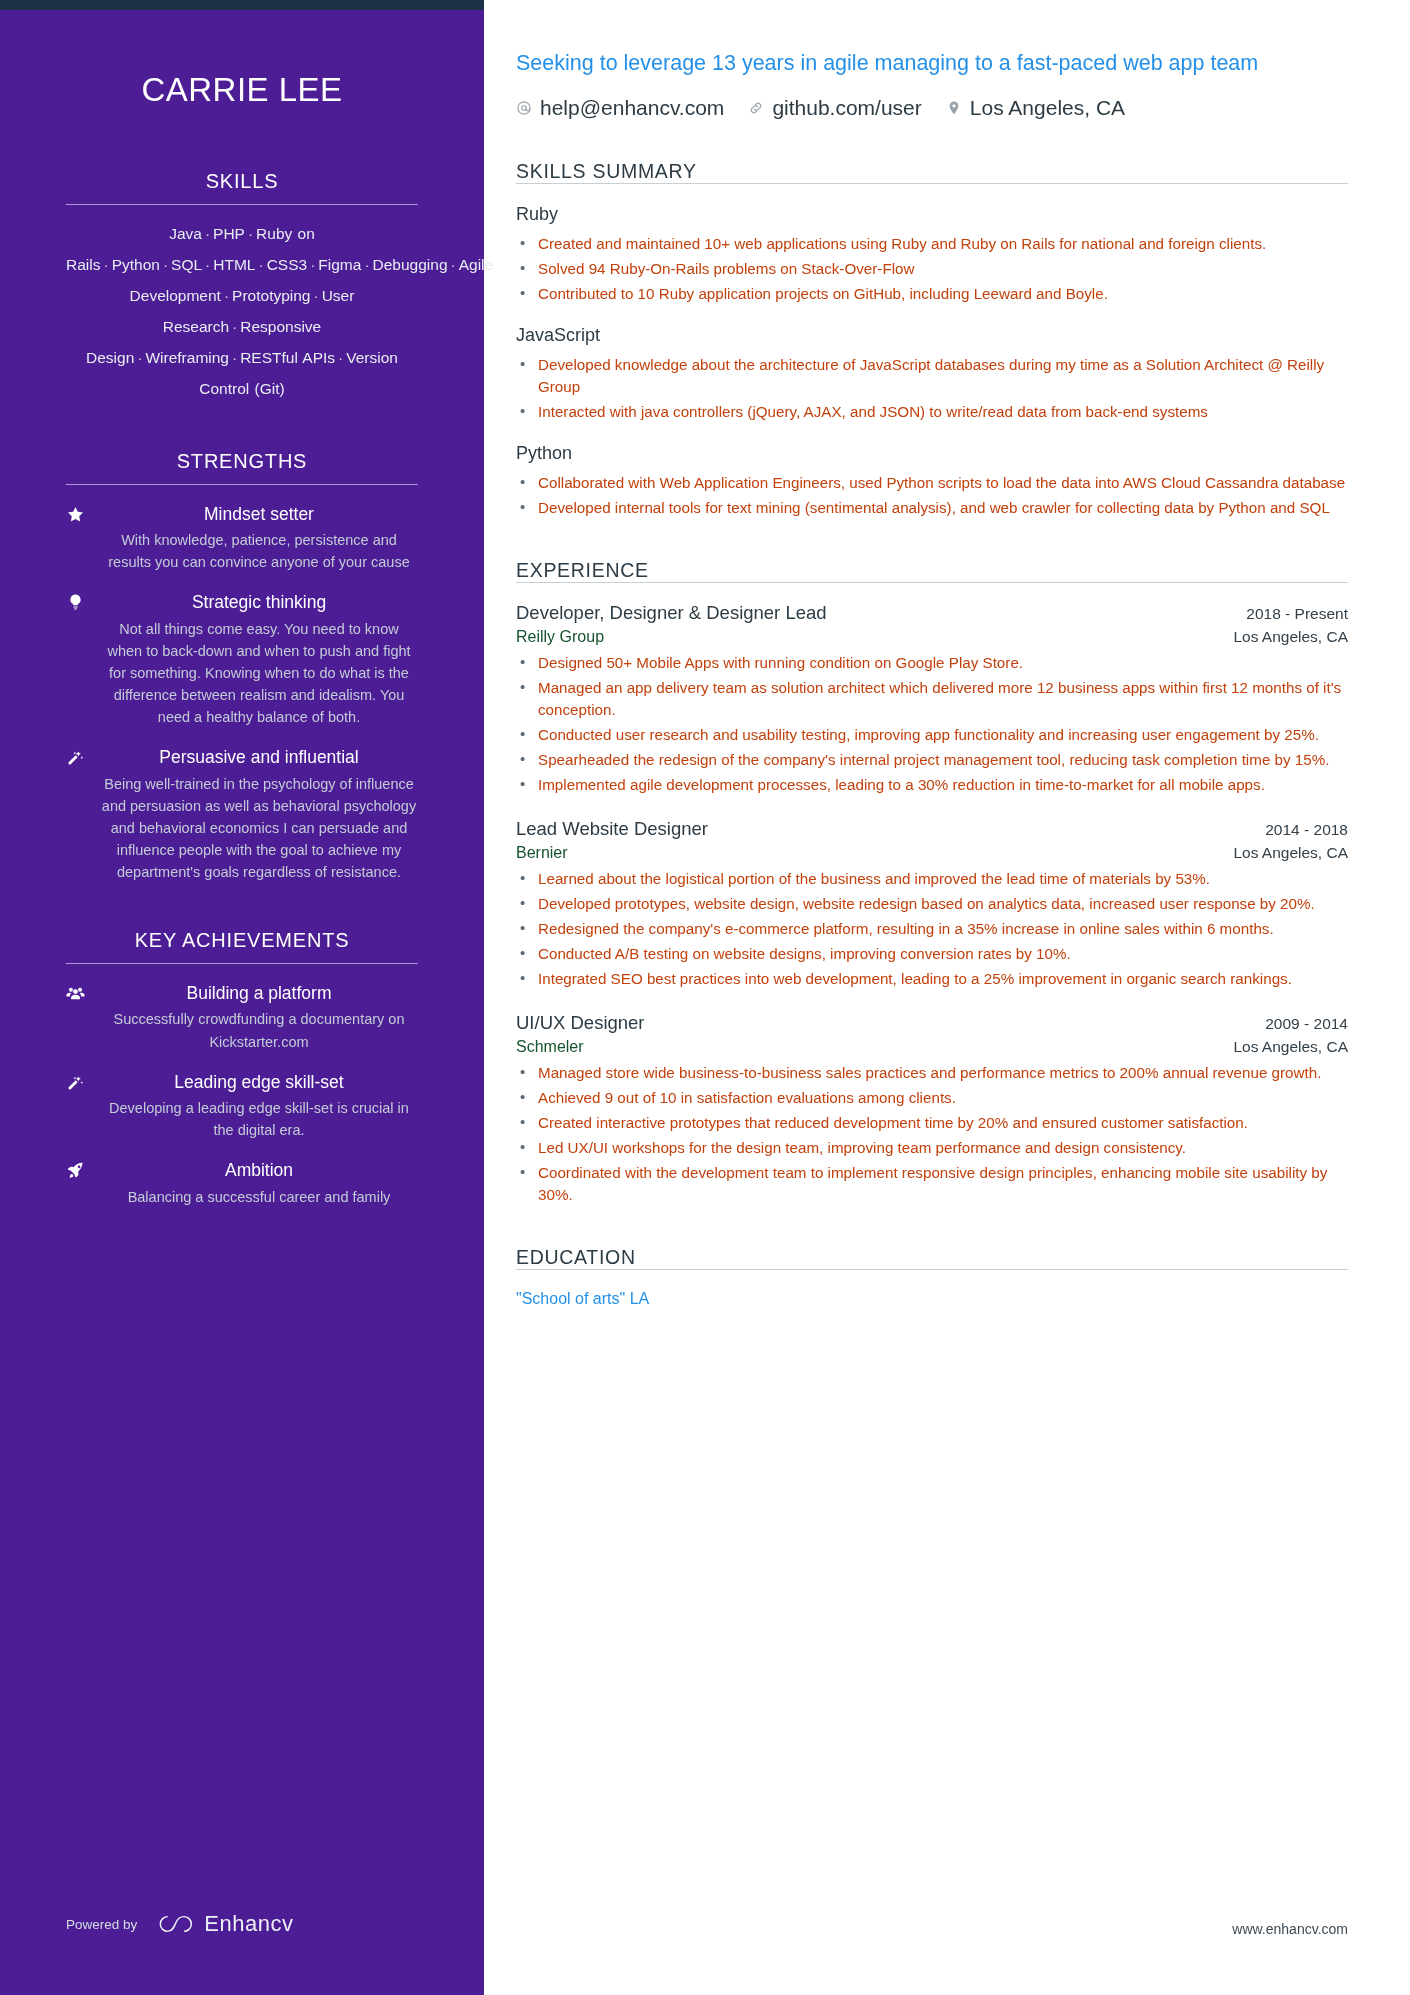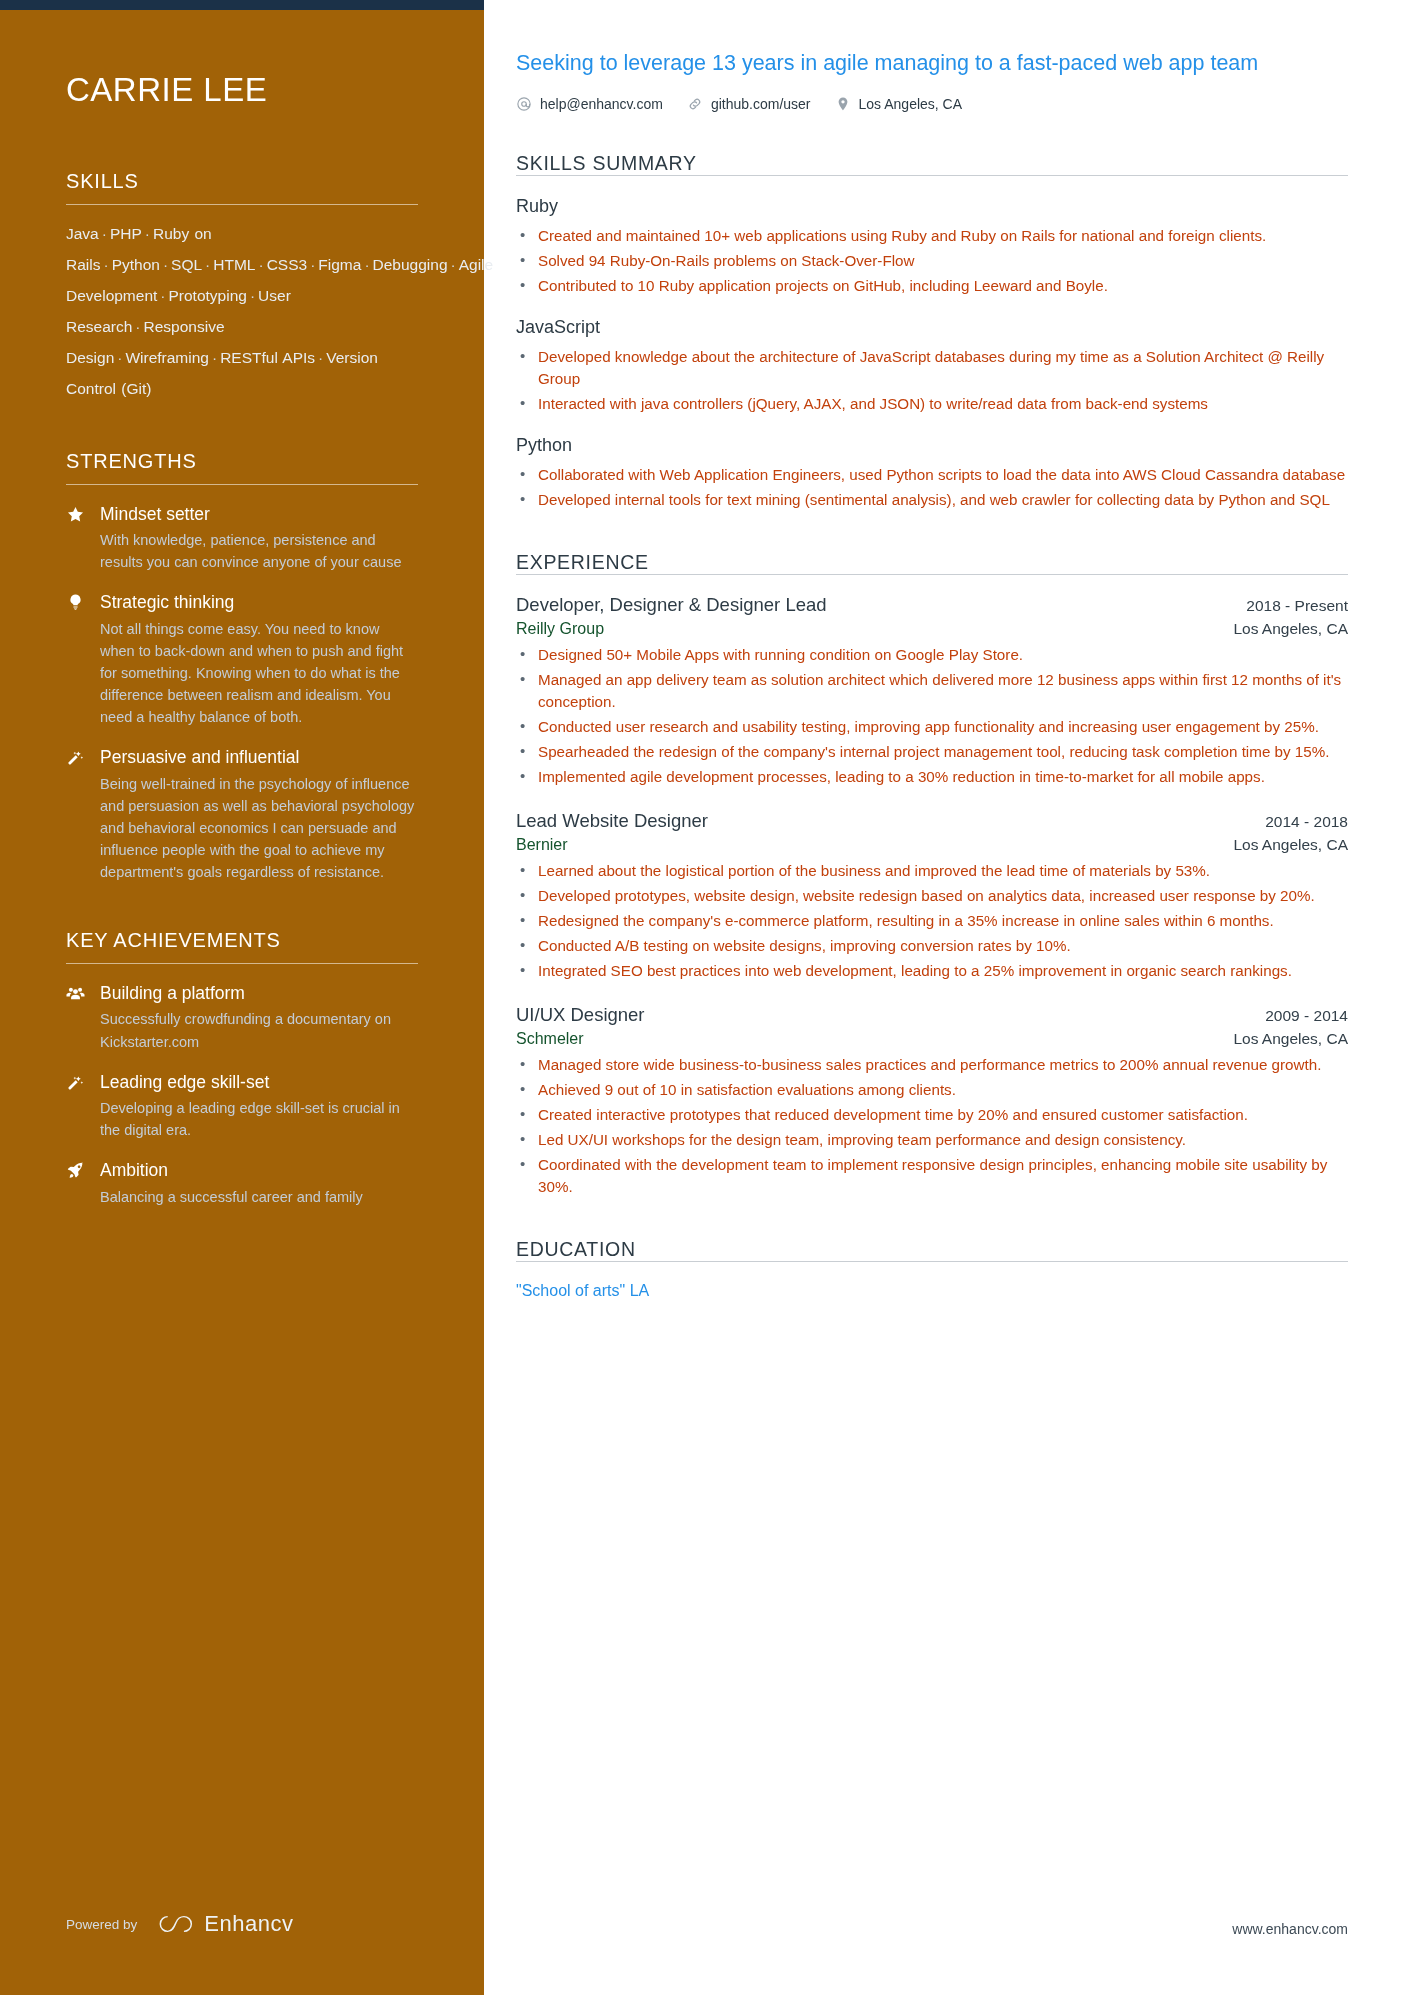--- a/index.html
+++ b/index.html
@@ -13,25 +13,26 @@
     position: relative;
     width: 1410px;
     height: 1995px;
     display: flex;
     background: #ffffff;
   }
 
   
   .sidebar {
     width: 484px;
-    background: #a16207;
+    background: #4c1d95;
     color: #ffffff;
     position: relative;
     padding: 0 66px;
     flex: 0 0 484px;
+    text-align: center;
   }
   .sidebar-topbar {
     position: absolute;
     top: 0; left: 0; right: 0;
     height: 10px;
     background: #1b3148;
   }
   .cand-name {
     font-size: 33px;
     font-weight: 400;
@@ -115,21 +116,21 @@
     display: flex;
     align-items: center;
     gap: 24px;
     margin-top: 17px;
     flex-wrap: wrap;
   }
   .contact {
     display: flex;
     align-items: center;
     gap: 8px;
-    font-size: 14px;
+    font-size: 21px;
     color: #2d3b45;
   }
   .contact .cicon { color: #9aa4ad; display: flex; }
 
   .m-section { margin-top: 40px; }
   .m-head {
     font-size: 19.5px;
     letter-spacing: 0.7px;
     color: #2d3b45;
     font-weight: 400;

